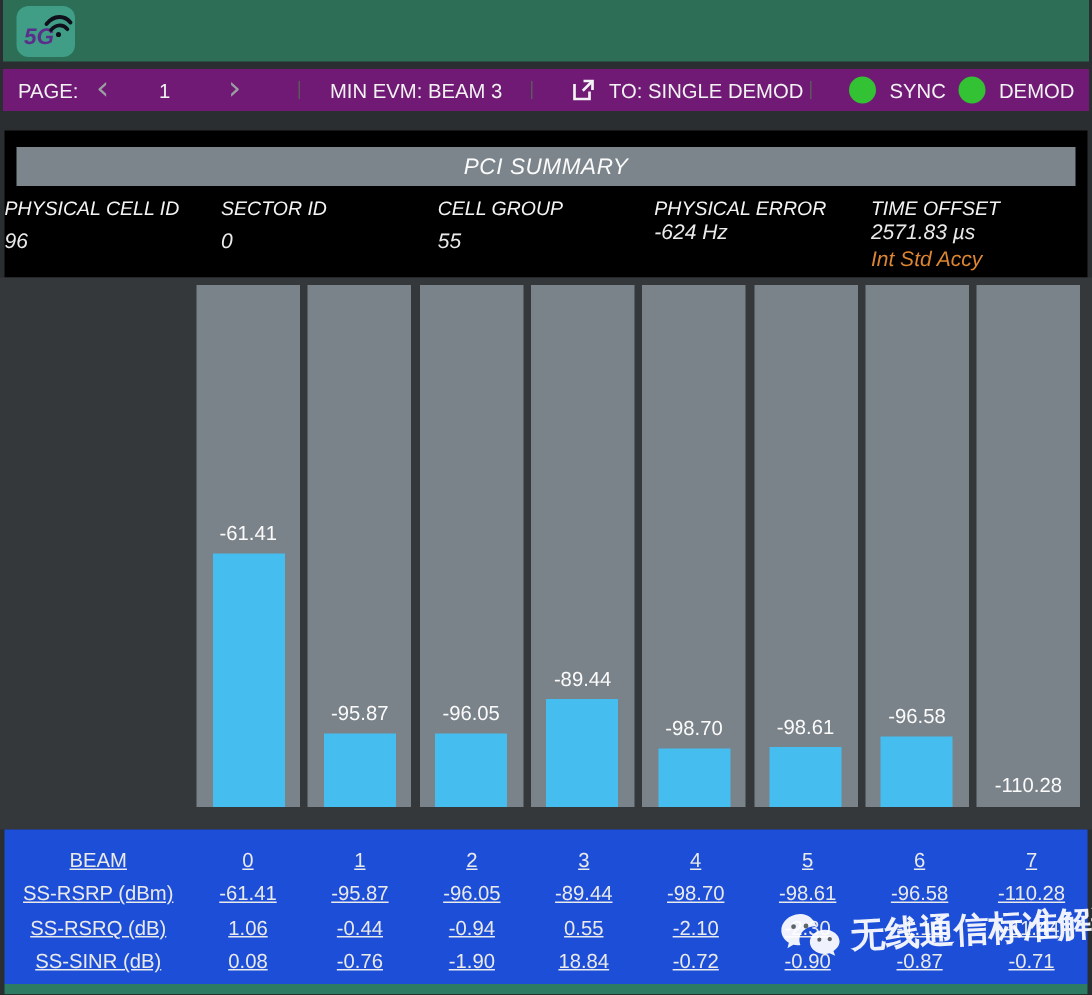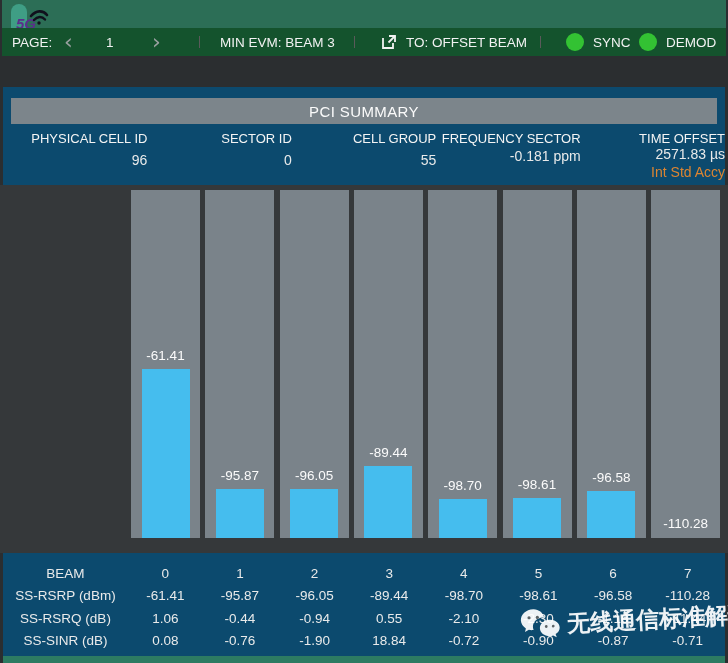--- a/index.html
+++ b/index.html
@@ -9,59 +9,60 @@
     position:relative; width:728px; height:663px; margin:0 auto;
     background:#2b2e30; overflow:hidden;
   }
 
   
   .titlebar {
     position:absolute; left:2px; top:0; width:724px; height:41px;
     background:#2c6e56; display:flex; align-items:center;
   }
   .logo-badge {
-    position:relative; width:16px; height:34px; margin-left:9px;
+    position:relative; width:39px; height:34px; margin-left:9px;
     background:#3f9e85; border-radius:8px; flex:0 0 auto;
   }
   .page-title {
     margin-left:17px; color:#eef4f1; font-size:19px; font-weight:400;
     letter-spacing:0.5px;
   }
 
   
   .toolbar {
-    position:absolute; left:2px; top:28px; width:724px; height:28px;
-    background:#14532d; color:#f2f2f2; font-size:13.5px;
+    position:absolute; left:2px; top:46px; width:724px; height:28px;
+    background:#701a75; color:#f2f2f2; font-size:13.5px;
   }
   .toolbar .abs { position:absolute; top:0; height:100%; display:flex; align-items:center; }
   .vdiv { position:absolute; top:8px; bottom:8px; width:1px; background:#5a5a5a; }
   .chev {
     background:none; border:none; color:#9aa0a0; font-size:22px; line-height:1;
     cursor:pointer; font-family:"DejaVu Sans", sans-serif; padding:0 4px;
   }
   .led { width:18px; height:18px; border-radius:50%; margin-right:9px; flex:0 0 auto; }
   .tb-btn { background:none; border:none; color:#f2f2f2; font-size:13.5px; cursor:pointer;
             display:flex; align-items:center; font-family:inherit; }
   .ext-icon { margin-right:9px; display:inline-flex; }
 
   
   .pci-panel {
     position:absolute; left:3px; top:87px; width:722px; height:98px;
-    background:#0c4a6e;
+    background:#000000;
+    font-style:italic;
   }
   .pci-header {
     position:absolute; left:8px; right:8px; top:11px; height:26px;
     background:#7c858b; color:#fbfbfb; font-size:15px;
     display:flex; align-items:center; justify-content:center; letter-spacing:0.4px;
   }
   .pci-fields {
     position:absolute; left:0; right:0; top:42px; bottom:0;
     display:flex;
   }
-  .pci-field { flex:1 1 0; text-align:right; color:#f1f2f2; }
+  .pci-field { flex:1 1 0; text-align:left; color:#f1f2f2; }
   .pci-field .lbl { font-size:13px; margin-top:2px; color:#f4f4f4; }
   .pci-field .val { font-size:14px; margin-top:6px; color:#e9eaea; }
   .pci-field.twolines .val { margin-top:0px; }
   .pci-field .val2 { font-size:14px; margin-top:2px; color:#e9eaea; }
   .pci-field .val2.accent { color:#dd8531; }
 
   
   .chart-region {
     position:absolute; left:0; top:185px; width:728px; height:368px;
     background:#35383a;
@@ -71,21 +72,21 @@
   }
   .bar { position:absolute; background:#45bdee; }
   .bar-label {
     position:absolute; left:0; width:100%; text-align:center;
     color:#fbfbfb; font-size:13.5px; height:18px;
   }
 
   
   .beam-table {
     position:absolute; left:3px; top:553px; width:722px; height:103px;
-    background:#0c4a6e; color:#e9eaea; font-size:13.5px; padding-top:9px;
+    background:#1d4ed8; color:#e9eaea; font-size:13.5px; padding-top:9px;text-decoration:underline;
   }
   .t-row { display:flex; height:22.5px; align-items:center; }
   .t-label { width:125px; text-align:center; flex:0 0 auto; }
   .t-cell { flex:1 1 0; text-align:center; }
 
   .bottom-strip {
     position:absolute; left:3px; top:656px; width:722px; height:7px;
     background:#2d7b62;
   }
 
@@ -131,21 +132,21 @@
 
     <span class="abs" style="left:379px">
       <button class="tb-btn">
         <span class="ext-icon">
           <svg width="16" height="16" viewBox="0 0 16 16">
             <path d="M2 4 v10 h10 v-5" stroke="#f2f2f2" stroke-width="1.8" fill="none"></path>
             <path d="M8 2 h6 v6" stroke="#f2f2f2" stroke-width="1.8" fill="none"></path>
             <path d="M14 2 L7.5 8.5" stroke="#f2f2f2" stroke-width="1.8" fill="none"></path>
           </svg>
         </span>
-        <span>TO: OFFSET BEAM</span>
+        <span>TO: SINGLE DEMOD</span>
       </button>
     </span>
     <span class="vdiv" style="left:538px"></span>
 
     <span class="abs" style="left:564px">
       <span class="led" id="sync-led" style="background: rgb(51, 194, 51);"></span>
       <span>SYNC</span>
     </span>
     <span class="abs" style="left:637px">
       <span class="led" id="demod-led" style="background: rgb(51, 194, 51);"></span>
@@ -162,22 +163,22 @@
         </div>
         <div class="pci-field">
           <div class="lbl">SECTOR ID</div>
           <div class="val">0</div>
         </div>
         <div class="pci-field">
           <div class="lbl">CELL GROUP</div>
           <div class="val">55</div>
         </div>
         <div class="pci-field twolines">
-          <div class="lbl">FREQUENCY SECTOR</div>
-          <div class="val2">-0.181 ppm</div>
+          <div class="lbl">PHYSICAL ERROR</div>
+          <div class="val">-624 Hz</div>
         </div>
         <div class="pci-field twolines">
           <div class="lbl">TIME OFFSET</div>
           <div class="val">2571.83 µs</div>
           <div class="val2 accent">Int Std Accy</div>
         </div>
       </div>
   </section>
 
   <section class="chart-region" id="chart">

